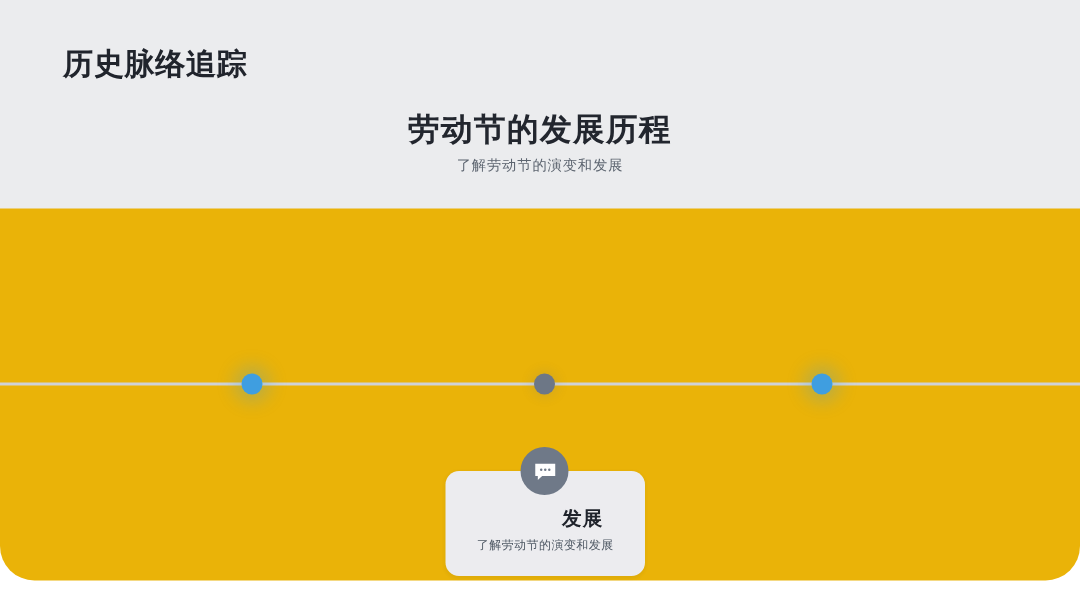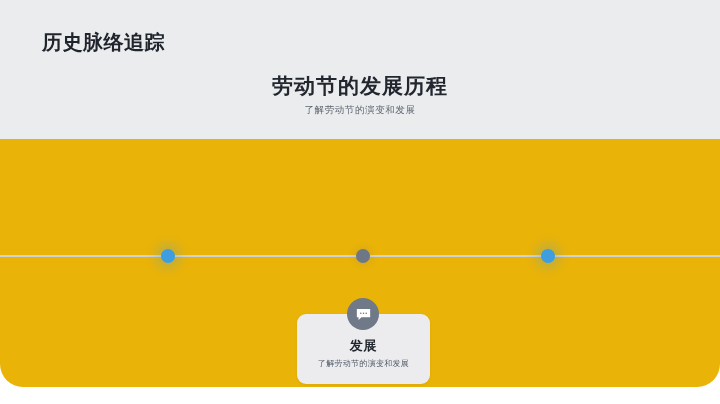--- a/index.html
+++ b/index.html
@@ -117,20 +117,21 @@
   .card-title {
     position: absolute;
     left: 0;
     width: 100%;
     text-align: center;
     font-size: 13px;
     font-weight: bold;
     color: #20242c;
     letter-spacing: 0.8px;
     white-space: nowrap;
+    padding-left: 25px;
   }
   .card-desc {
     position: absolute;
     left: 0;
     width: 100%;
     text-align: center;
     font-size: 8px;
     color: #4e5864;
     letter-spacing: 0.3px;
     white-space: nowrap;

